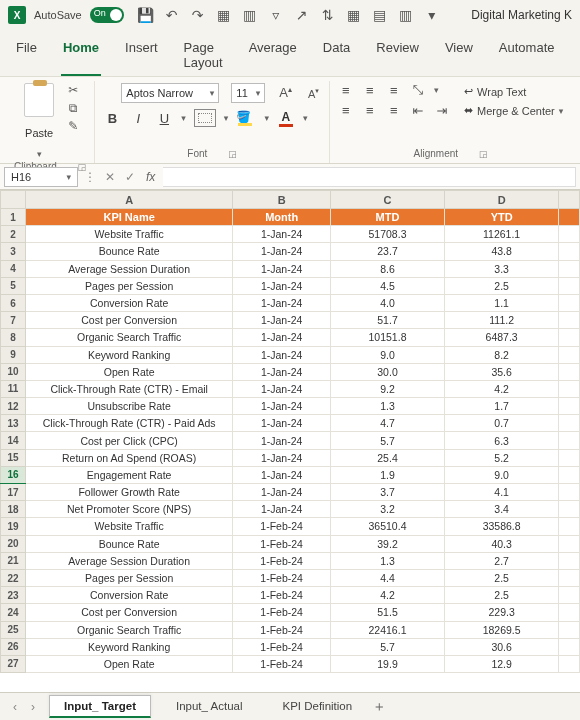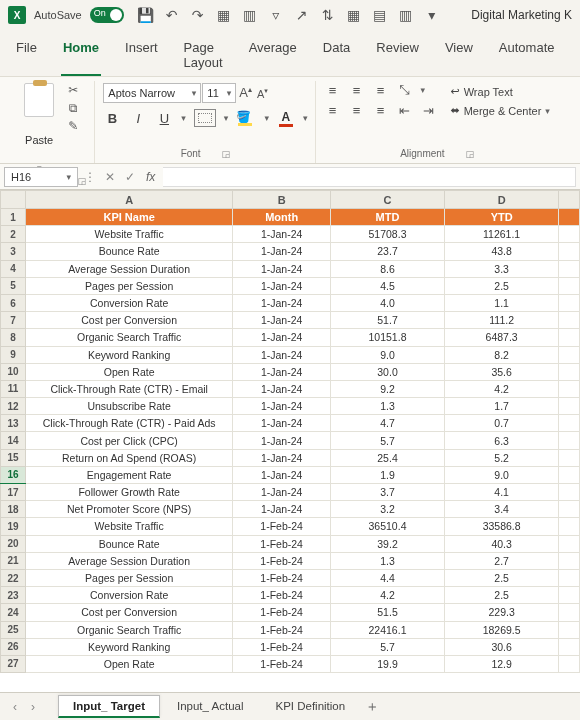--- a/index.html
+++ b/index.html
@@ -21,27 +21,27 @@
   .ribbon-tabs .tab { padding:4px 2px 6px 2px; cursor:pointer; }
   .ribbon-tabs .tab.active { color:#0f6e3a; border-bottom:2px solid #107c41; font-weight:600; }
   
   
   .ribbon { display:flex; background:#faf9f5; border-top:1px solid #e0ddd3; border-bottom:1px solid #d9d6cc; padding:4px 6px 0 6px; height:88px; }
   .group { display:flex; flex-direction:column; align-items:center; padding:0 8px; border-right:1px solid #e5e2d8; }
   .group:last-child { border-right:none; }
   .group-body { flex:1; display:flex; align-items:flex-start; gap:6px; padding-top:2px; }
   .group-label { font-size:10px; color:#666; padding:2px 0 4px 0; display:flex; align-items:center; gap:21px; }
   .launcher { font-size:9px; color:#888; }
-  .paste-btn { display:flex; flex-direction:column; align-items:center; gap:17px; width:40px; }
+  .paste-btn { display:flex; flex-direction:column; align-items:center; gap:10px; width:40px; }
   .paste-icon { width:30px; height:34px; border:1px solid #ccc; background:#fff; position:relative; border-radius:2px; }
   .paste-icon::before { content:""; position:absolute; top:-4px; left:8px; width:14px; height:6px; background:#d4a857; border-radius:2px; }
   .clip-col { display:flex; flex-direction:column; gap:4px; }
   .mini-icon { width:16px; height:14px; display:flex; align-items:center; justify-content:center; color:#555; font-size:12px; }
   
-  .font-row1 { display:flex; gap:1px; align-items:center; }
+  .font-row1 { display:flex; gap:12px; align-items:center;margin-left:18px; }
   .font-select { width:98px; height:20px; border:1px solid #bbb; background:#fff; font-size:11px; padding:0 4px; display:flex; align-items:center; justify-content:space-between; }
   .size-select { width:34px; height:20px; border:1px solid #bbb; background:#fff; font-size:11px; padding:0 4px; display:flex; align-items:center; justify-content:space-between; }
   .aa { font-size:13px; color:#555; padding:0 2px; }
   .font-col { display:flex; flex-direction:column; gap:6px; }
   .font-row2 { display:flex; gap:8px; align-items:center; }
   .fbtn { width:18px; height:18px; display:flex; align-items:center; justify-content:center; font-size:13px; color:#444; }
   .border-btn { width:22px; height:18px; border:1px solid #888; position:relative; }
   .border-btn::after{content:"";position:absolute;left:3px;top:3px;right:3px;bottom:3px;border:1px dotted #888;}
   .fill-btn { width:20px; height:16px; position:relative; }
   .fill-sw { width:14px; height:3px; background:#ffd94a; position:absolute; bottom:0; left:2px; }
@@ -459,19 +459,19 @@
           <td class="cell">12.9</td>
           <td class="cell colE"></td>
         </tr>
       </tbody>
     </table>
 </div>
 
 <div class="sheettabs">
   <span class="nav-arrow">‹</span>
   <span class="nav-arrow">›</span>
-  <div id="sheettabs-inner" style="display:flex;gap:2px;margin-left:16px;">
+  <div id="sheettabs-inner" style="display:flex;gap:10px;margin-left:7px;">
       <div class="stab active">Input_ Target</div>
       <div class="stab">Input_ Actual</div>
       <div class="stab">KPI Definition</div>
     </div>
   <span class="addtab">＋</span>
 </div>
 
 </body></html>

